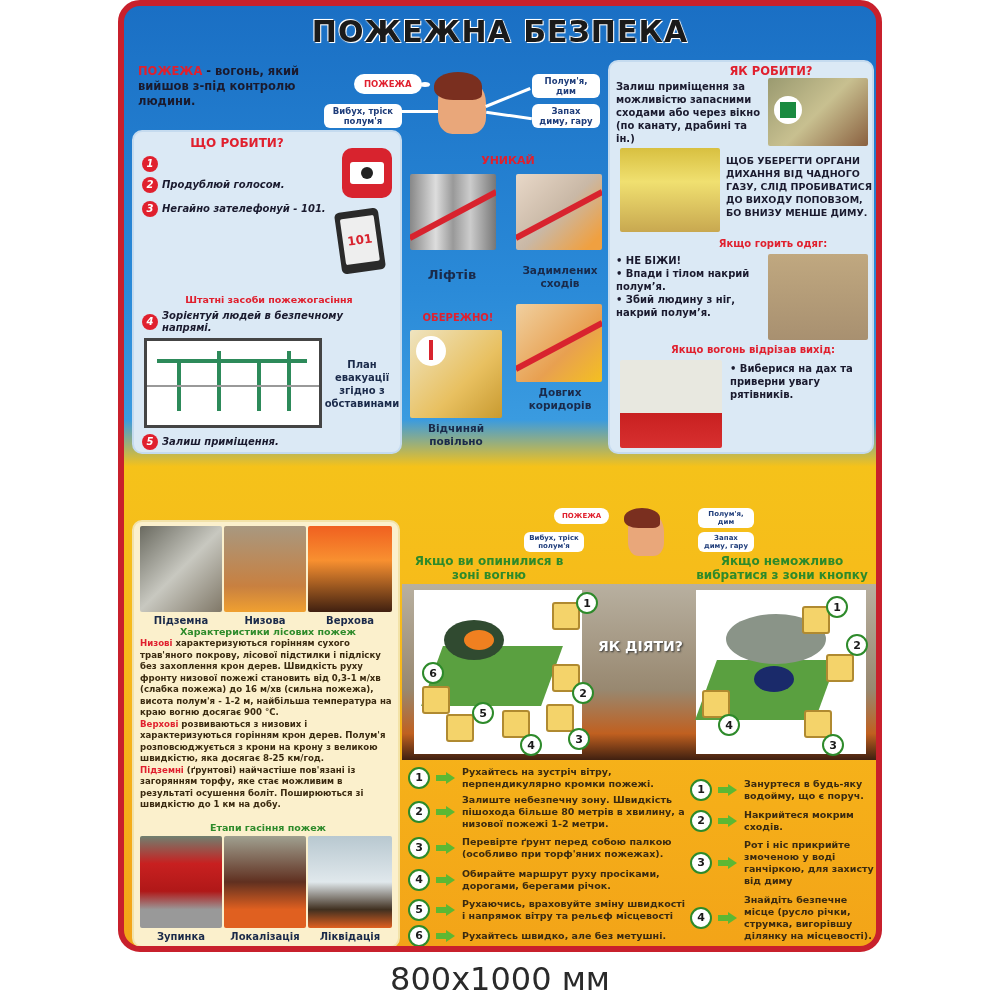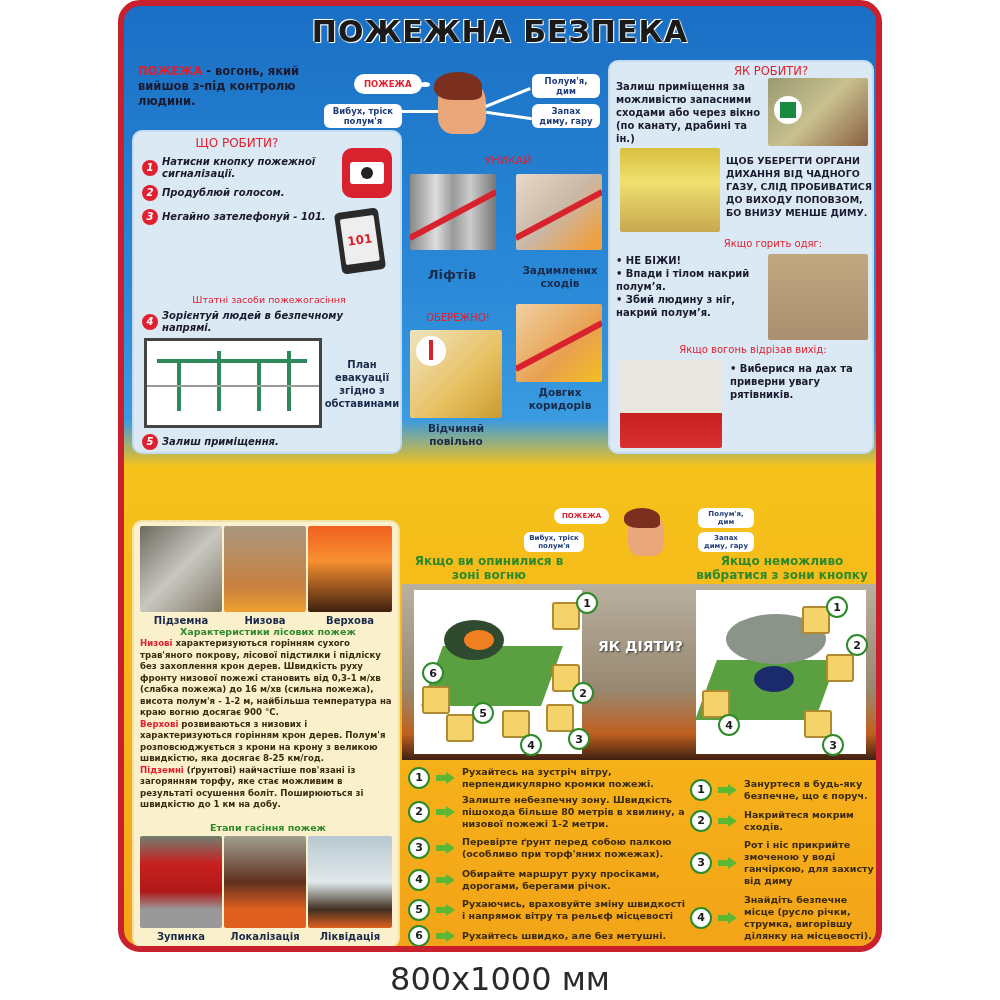--- a/index.html
+++ b/index.html
@@ -12,21 +12,21 @@
 .t1{left:0;width:752px;top:8px;font-size:30px}
 .t2{left:0;width:752px;top:466px;font-size:30px}
 .def{left:14px;top:58px;width:200px;font-size:11.5px;font-weight:bold;color:#1a1a2e;line-height:15px}
 .def .red{color:#e0202e}
 .panel{background:#dbe9f5;border-radius:10px;border:2px solid #c5dbef}
 .ypanel{background:#fbf0cc;border-radius:10px;border:2px solid #f2e2a8}
 .bubble{background:#fff;border-radius:6px;font-size:8.5px;font-weight:bold;color:#1f3d7a;text-align:center;line-height:10px;padding:2px 4px}
 .bubble.red{color:#e0202e;border-radius:12px;padding:5px 10px}
 .head{border-radius:40% 45% 30% 30%;background:#e9a77a}
 .hair{background:#7a2f1f;border-radius:50% 50% 20% 40%}
-.h-red{color:#e0202e;font-weight:normal;text-align:center}
+.h-red{color:#e0202e;font-weight:bold;text-align:center}
 .num{display:inline-block;width:16px;height:16px;border-radius:50%;background:#e0202e;color:#fff;font-size:10px;font-weight:bold;text-align:center;line-height:16px;margin-right:4px;vertical-align:middle;flex:none}
 .item{display:flex;align-items:center;font-size:10px;font-weight:bold;font-style:italic;color:#1a1a2e;line-height:12px}
 .photo{border-radius:2px;overflow:hidden}
 .strike{position:absolute;left:-6px;right:-6px;top:50%;height:6px;background:#d8232e;transform:rotate(-28deg)}
 .lbl{font-size:11px;font-weight:bold;color:#1a2a4a;text-align:center;line-height:13px}
 .txt{font-size:10px;font-weight:bold;color:#1a1a2e;line-height:13px}
 .gtitle{color:#2d8a2a;font-weight:bold;text-align:center}
 .gnum{display:inline-flex;width:22px;height:22px;border-radius:50%;background:#fff;border:2.5px solid #2d8a2a;color:#1a1a1a;font-size:11px;font-weight:bold;align-items:center;justify-content:center;flex:none}
 .arrow{width:20px;height:12px;margin:0 6px;position:relative;flex:none}
 .arrow:before{content:"";position:absolute;left:0;top:3px;width:11px;height:6px;background:#5cb833}
@@ -58,21 +58,20 @@
     <div class="abs" style="left:172px;top:48px;width:46px;height:3px;background:#fff;transform:rotate(8deg)"></div>
     <div class="abs bubble" style="left:218px;top:8px;width:68px">Полум'я, дим</div>
     <div class="abs bubble" style="left:218px;top:38px;width:68px">Запах диму, гару</div>
   </div>
 
   <div class="abs panel" style="left:8px;top:124px;width:270px;height:324px">
     <div class="h-red" style="font-size:12px;margin-top:4px;margin-right:60px">ЩО РОБИТИ?</div>
     <div class="abs" style="left:8px;top:24px;width:190px">
       <div class="item" style="margin-bottom:5px">
           <span class="num">1</span>
-          <span>Натисни кнопку пожежної сигналізації.</span>
         </div>
       <div class="item" style="margin-bottom:8px">
           <span class="num">2</span>
           <span>Продублюй голосом.</span>
         </div>
       <div class="item">
           <span class="num">3</span>
           <span>Негайно зателефонуй - 101.</span>
         </div>
     </div>
@@ -249,21 +248,21 @@
         <span class="gnum">6</span>
         <span class="arrow"></span>
         <span>Рухайтесь швидко, але без метушні.</span>
       </div>
   </div>
 
   <div class="abs" style="left:566px;top:768px;width:184px">
     <div class="step" style="height:32px">
         <span class="gnum">1</span>
         <span class="arrow"></span>
-        <span>Зануртеся в будь-яку безпечне, що є поруч.</span>
+        <span>Зануртеся в будь-яку водойму, що є поруч.</span>
       </div>
     <div class="step" style="height:30px">
         <span class="gnum">2</span>
         <span class="arrow"></span>
         <span>Накрийтеся мокрим сходів.</span>
       </div>
     <div class="step" style="height:54px">
         <span class="gnum">3</span>
         <span class="arrow"></span>
         <span>Рот і ніс прикрийте змоченою у воді ганчіркою, для захисту від диму</span>

